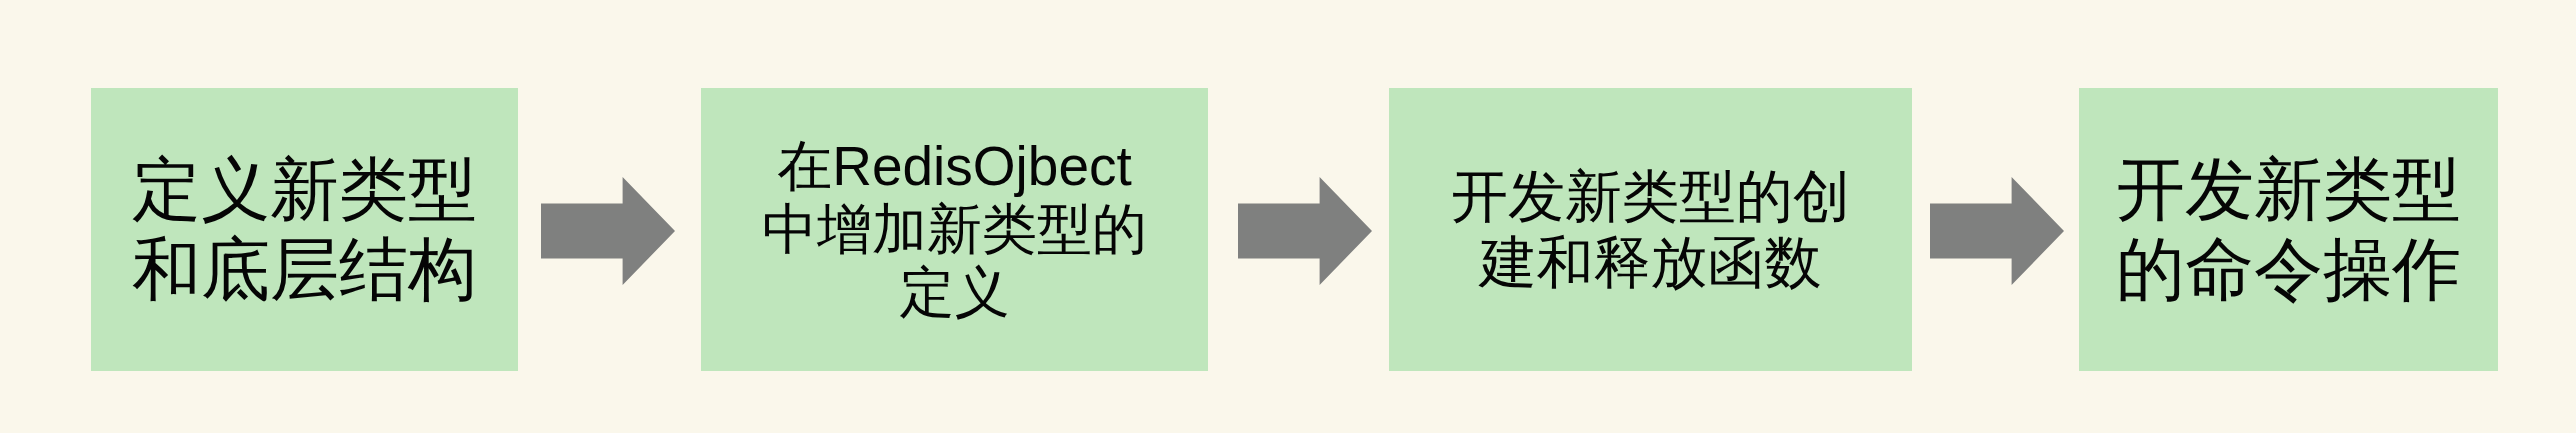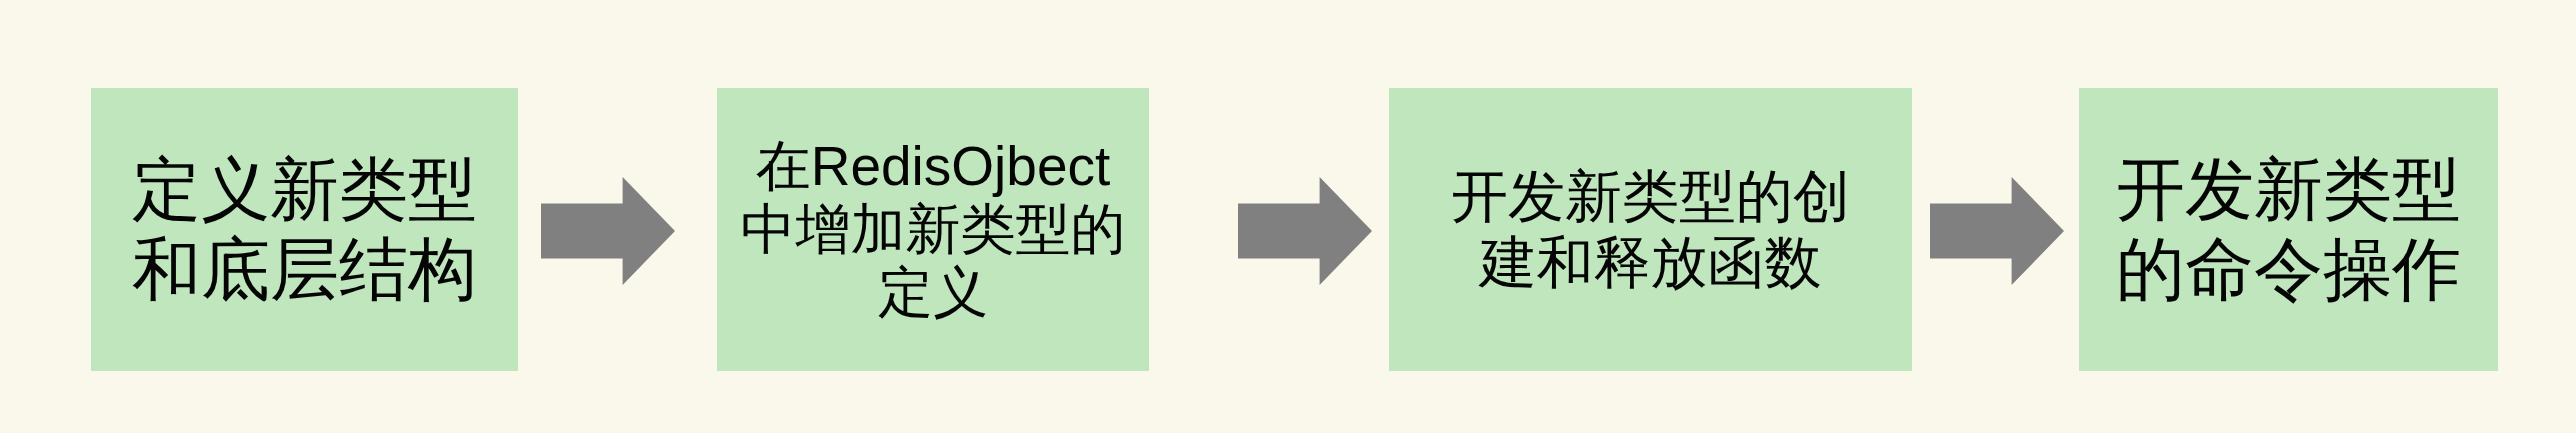--- a/index.html
+++ b/index.html
@@ -38,21 +38,21 @@
     line-height: 1.15;
     color: #050505;
     text-align: center;
     letter-spacing: 0px;
     white-space: pre-line;
     font-weight: 400;
   }
 
   
   .node-1 { left: 91px;  width: 427px; }
-  .node-2 { left: 701px;  width: 432px; margin-left: 16px; }
+  .node-2 { left: 701px;  width: 507px; }
   .node-3 { left: 1389px; width: 523px; }
   .node-4 { left: 2063px; width: 419px; margin-left: 16px; }
 
   .node-2 .node-label { font-size: 55px; }
   .node-3 .node-label { font-size: 57px; }
 
   
   .arrow {
     position: absolute;
     top: 177px;

